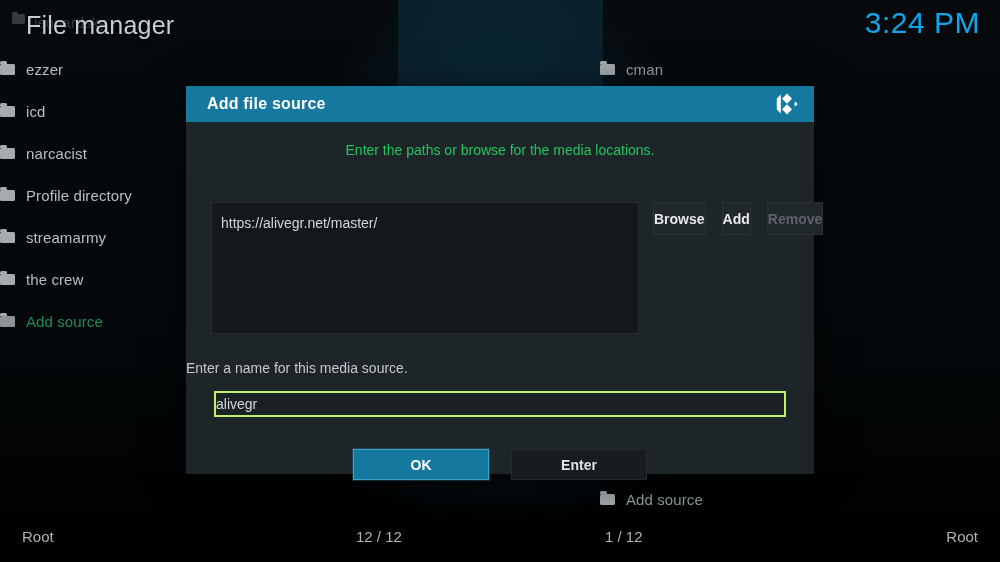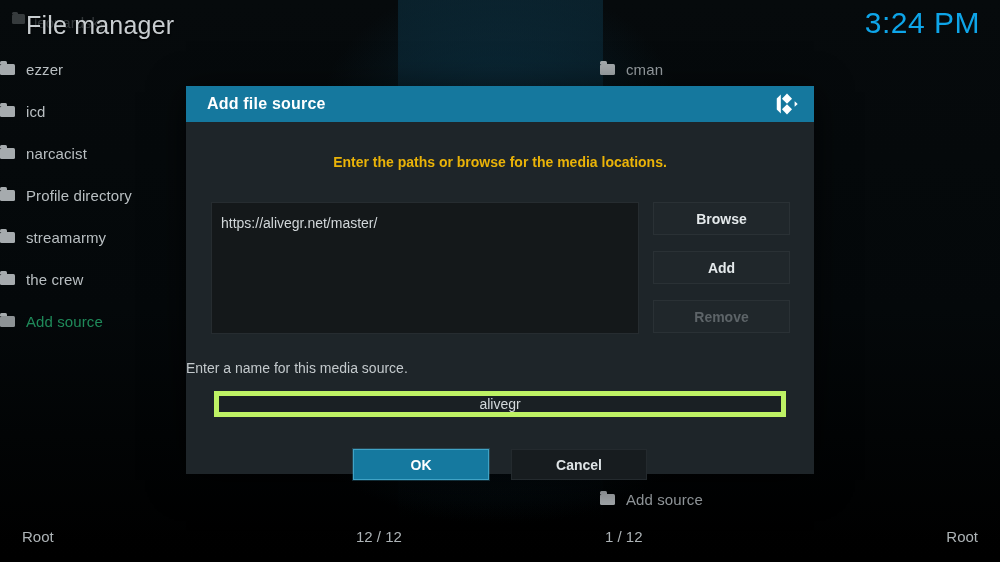--- a/index.html
+++ b/index.html
@@ -112,62 +112,61 @@
     letter-spacing:0.2px;
   }
   .kodi-logo {
     position:absolute; right:14px; top:50%;
     transform:translateY(-50%);
     width:26px; height:26px;
   }
   .dialog-body { position:relative; padding:0; height:352px; }
   .dlg-hint {
     text-align:center;
-    font-size:14px; color:#eab308;
-    padding-top:32px;
-    font-weight:bold;
+    font-size:14px; color:#22c55e;
+    padding-top:20px;
   }
   .path-row {
     position:absolute; left:25px; top:80px;
     width:579px; height:132px;
   }
   .path-box {
     position:absolute; left:0; top:0;
     width:428px; height:132px;
     background:#14181a;
     border:1px solid #262c30;
   }
   .path-text {
     padding:12px 0 0 9px;
     font-size:14px; color:#d2d7da;
   }
   .side-buttons {
     position:absolute; right:0; top:0;
     width:137px;
-    display:flex; flex-direction:column; gap:16px;text-align:right;
+    display:flex; flex-direction:row; gap:16px;text-align:right;
   }
   .btn {
     height:33px;
     background:#20272b;
     border:1px solid #2a3135;
     display:flex; align-items:center; justify-content:center;
     font-size:14px; color:#e4e9eb; font-weight:bold;
     cursor:pointer;
   }
   .btn.disabled { color:#5d6468; }
   .name-hint {
     position:absolute; left:0; top:238px; width:708px;
     text-align:left; font-size:14px; color:#c3c9cc;
   }
   .name-box {
     position:absolute; left:28px; top:269px;
     width:572px; height:26px;
     background:#1a2024;
-    border:5px solid #bef264;
-    display:flex; align-items:center; justify-content:center;
+    border:2px solid #bef264;
+    display:flex; align-items:center; 
   }
   .name-text { font-size:14px; color:#d2d7da; }
   .action-row {
     position:absolute; left:0; top:327px; width:628px;
     display:flex; justify-content:center; gap:22px;
   }
   .btn-wide {
     width:136px; height:31px;
     display:flex; align-items:center; justify-content:center;
     font-size:14px; font-weight:bold; cursor:pointer;
@@ -276,21 +275,21 @@
       </div>
 
       <div class="name-hint">Enter a name for this media source.</div>
 
       <div class="name-box">
         <span class="name-text">alivegr</span>
       </div>
 
       <div class="action-row">
         <div class="btn-wide btn-ok">OK</div>
-        <div class="btn-wide btn-cancel">Cancel</div>
+        <div class="btn-wide btn-cancel">Enter</div>
       </div>
 
     </div>
   </div>
 
   <div class="statusbar">
     <span class="status-text st-left">Root</span>
     <span class="status-text st-count1">12 / 12</span>
     <span class="status-text st-count2">1 / 12</span>
     <span class="status-text st-right">Root</span>

